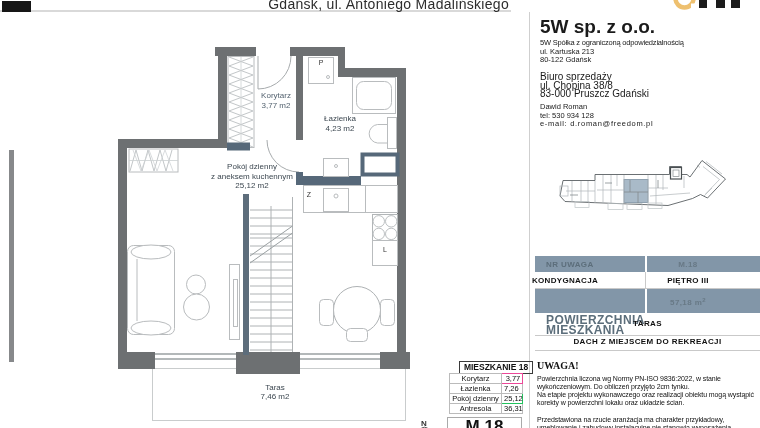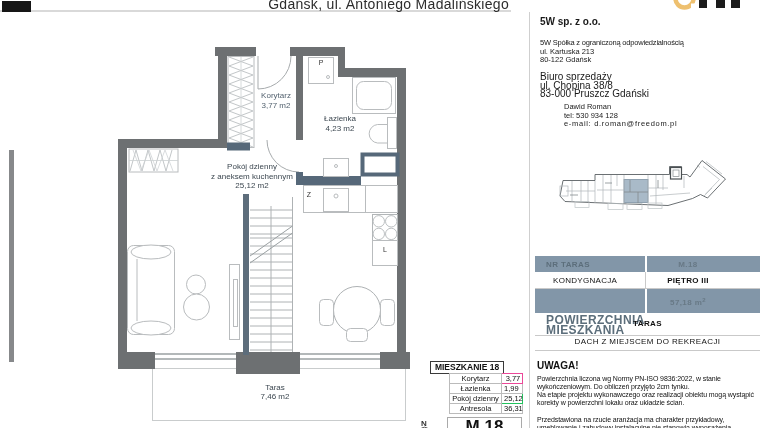--- a/index.html
+++ b/index.html
@@ -248,66 +248,66 @@
 <div class="abs" style="left:202px;top:162px;width:100px;text-align:center;font-size:8px;line-height:9.5px;color:#3c4750;">Pokój dzienny<br>z aneksem kuchennym<br>25,12 m2</div>
 
 <div class="abs" style="left:235px;top:383px;width:80px;text-align:center;font-size:8px;line-height:9px;color:#3c4750;">Taras<br>7,46 m2</div>
 
 <div class="abs" style="left:311px;top:59px;width:20px;text-align:center;font-size:7px;color:#333;">P</div>
 
 <div class="abs" style="left:303px;top:191px;width:12px;text-align:center;font-size:7px;color:#333;">Z</div>
 
 <div class="abs" style="left:375px;top:246px;width:20px;text-align:center;font-size:7px;color:#333;">L</div>
 
-<div class="abs" style="left:540px;top:16px;font-size:10px;font-weight:bold;color:#1a1a1a;">5W sp. z o.o.</div>
+<div class="abs" style="left:540px;top:16px;font-size:19px;font-weight:bold;color:#1a1a1a;">5W sp. z o.o.</div>
 
 <div class="abs" style="left:540px;top:39px;font-size:7.5px;line-height:8.6px;color:#1a1a1a;"><span style="letter-spacing:-0.2px;">5W Spółka z ograniczoną odpowiedzialnością</span><br>ul. Kartuska 213<br>80-122 Gdańsk</div>
 
 <div class="abs" style="left:540px;top:73px;font-size:10px;line-height:8.6px;color:#1a1a1a;">Biuro sprzedaży<br>ul. Chopina 38/8<br>83-000 Pruszcz Gdański</div>
 
-<div class="abs" style="left:540px;top:103px;font-size:7.5px;line-height:8.6px;color:#1a1a1a;margin-left:24px;">Dawid Roman<br>tel: 530 934 128<br><span style="letter-spacing:0.7px;">e-mail: d.roman@freedom.pl</span></div>
+<div class="abs" style="left:540px;top:103px;font-size:7.5px;line-height:8.6px;color:#1a1a1a;">Dawid Roman<br>tel: 530 934 128<br><span style="letter-spacing:0.7px;">e-mail: d.roman@freedom.pl</span></div>
 
 <div class="abs" style="left:535px;top:256px;width:225px;height:16px;background:#8296a8;"></div>
-<div class="abs" style="left:546px;top:260px;font-size:8px;font-weight:bold;letter-spacing:0.4px;color:#5c6e7b;">NR TARAS</div>
+<div class="abs" style="left:546px;top:260px;font-size:8px;font-weight:bold;letter-spacing:0.4px;color:#5c6e7b;">NR UWAGA</div>
 <div class="abs" style="left:616px;top:260px;width:144px;text-align:center;font-size:8px;font-weight:bold;letter-spacing:0.4px;color:#687986;">M.18</div>
 <div class="abs" style="left:645px;top:256px;width:2px;height:16px;background:#fff;"></div>
 
 <div class="abs" style="left:535px;top:272px;width:225px;height:16px;background:#fff;border-bottom:1px solid #c9c9c9;"></div>
-<div class="abs" style="left:553px;top:276px;font-size:8px;font-weight:normal;letter-spacing:0.3px;color:#111;">KONDYGNACJA</div>
+<div class="abs" style="left:532px;top:276px;font-size:8px;font-weight:bold;letter-spacing:0.3px;color:#111;">KONDYGNACJA</div>
 <div class="abs" style="left:616px;top:276px;width:144px;text-align:center;font-size:8px;font-weight:bold;letter-spacing:0.3px;color:#111;">PIĘTRO III</div>
 <div class="abs" style="left:645px;top:272px;width:1px;height:16px;background:#c9c9c9;"></div>
 
 <div class="abs" style="left:535px;top:289px;width:225px;height:24px;background:#8296a8;"></div>
 <div class="abs" style="left:546px;top:292px;font-size:12px;font-weight:bold;letter-spacing:0.4px;line-height:10px;color:#5c6e7b;margin-top:23px;">POWIERZCHNIA<br>MIESZKANIA</div>
 <div class="abs" style="left:616px;top:297px;width:144px;text-align:center;font-size:8px;font-weight:bold;letter-spacing:0.4px;color:#687986;">57,18 m<span style="font-size:6px;vertical-align:3px;">2</span></div>
 <div class="abs" style="left:645px;top:289px;width:2px;height:24px;background:#fff;"></div>
 
 <div class="abs" style="left:535px;top:319px;width:225px;text-align:center;font-size:8px;font-weight:bold;letter-spacing:0.4px;color:#111;">TARAS</div>
 
 <div class="abs" style="left:535px;top:335px;width:225px;height:14px;border-top:1px solid #c9c9c9;border-bottom:1px solid #c9c9c9;"></div>
-<div class="abs" style="left:535px;top:337px;width:225px;text-align:center;font-size:8px;font-weight:normal;letter-spacing:0.4px;color:#111;">DACH Z MIEJSCEM DO REKREACJI</div>
-
-<div class="abs" style="left:537px;top:360px;font-size:10px;font-weight:bold;color:#111;">UWAGA!</div>
+<div class="abs" style="left:535px;top:337px;width:225px;text-align:center;font-size:8px;font-weight:bold;letter-spacing:0.4px;color:#111;">DACH Z MIEJSCEM DO REKREACJI</div>
+
+<div class="abs" style="left:537px;top:360px;font-size:10px;font-weight:bold;color:#111;font-family:Liberation Serif, serif;">UWAGA!</div>
 
 <div class="abs" style="left:537px;top:375px;width:230px;font-size:7px;line-height:8px;color:#111;letter-spacing:-0.1px;">Powierzchnia liczona wg Normy PN-ISO 9836:2022, w stanie<br>wykończeniowym. Do obliczeń przyjęto 2cm tynku.<br>Na etapie projektu wykonawczego oraz realizacji obiektu mogą wystąpić<br>korekty w powierzchni lokalu oraz układzie ścian.</div>
 
 <div class="abs" style="left:537px;top:416px;width:230px;font-size:7px;line-height:8px;color:#111;letter-spacing:-0.1px;">Przedstawiona na rzucie aranżacja ma charakter przykładowy,<br>umeblowanie i zabudowy instalacyjne nie stanowią wyposażenia</div>
 
-<div class="abs" style="left:430px;top:361px;width:72px;height:11px;border:1px solid #3a3a3a;text-align:center;font-size:8.5px;font-weight:bold;line-height:11px;color:#111;">MIESZKANIE 18</div>
+<div class="abs" style="left:459px;top:361px;width:72px;height:11px;border:1px solid #3a3a3a;text-align:center;font-size:8.5px;font-weight:bold;line-height:11px;color:#111;">MIESZKANIE 18</div>
 
 <div class="abs" style="left:449px;top:373px;width:74px;font-size:7.5px;color:#111;">
   <table style="border-collapse:collapse;width:74px;font-size:7.5px;table-layout:fixed;">
     <tbody>
         <tr>
           <td style="border:1px solid #bbb;width:51px;text-align:center;height:8px;padding:0;white-space:nowrap;">Korytarz</td>
           <td style="border:1px solid #ec4899;text-align:center;padding:0 0 0 2px;">3,77</td>
         </tr>
     <tr>
           <td style="border:1px solid #bbb;text-align:center;height:8px;padding:0;white-space:nowrap;">Łazienka</td>
-          <td style="border:1px solid #bbb;text-align:left;padding:0 0 0 2px;">1,99</td>
+          <td style="border:1px solid #bbb;text-align:left;padding:0 0 0 2px;">7,26</td>
         </tr>
     <tr>
           <td style="border:1px solid #bbb;text-align:center;height:8px;padding:0;white-space:nowrap;">Pokój dzienny</td>
           <td style="border:1px solid #22c55e;text-align:left;padding:0 0 0 2px;">25,12</td>
         </tr>
     <tr>
           <td style="border:1px solid #bbb;text-align:center;height:8px;padding:0;white-space:nowrap;">Antresola</td>
           <td style="border:1px solid #bbb;text-align:left;padding:0 0 0 2px;">36,31</td>
         </tr>
   </tbody>

